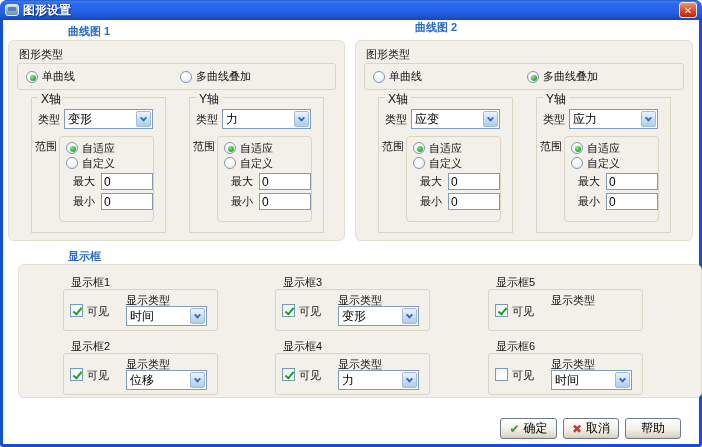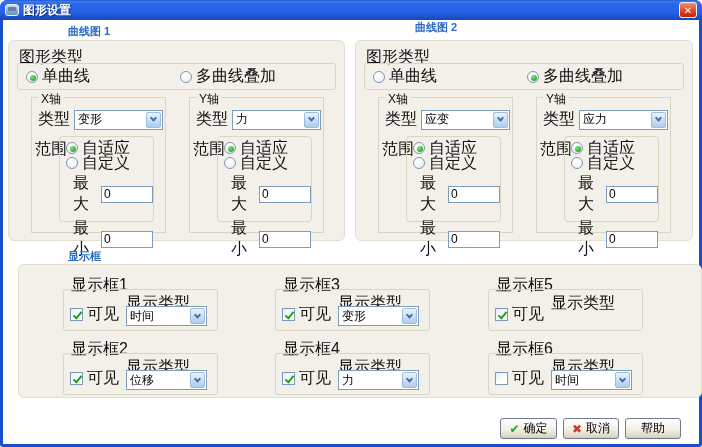--- a/index.html
+++ b/index.html
@@ -15,21 +15,21 @@
   .win-title{color:#fff;font-size:12px;font-weight:bold;text-shadow:1px 1px 1px #10307A;flex:1;}
   .close-btn{width:18px;height:16px;border-radius:3px;border:1px solid #F2F2F2;
     background:linear-gradient(180deg,#F1917A 0%,#E35B39 40%,#CC3312 80%,#B22A0E 100%);
     color:#fff;font-size:10px;font-weight:bold;display:flex;align-items:center;justify-content:center;cursor:pointer;}
   .client{position:absolute;top:20px;left:3px;right:3px;bottom:3px;background:#FFFFFF;}
   .sec-header{position:absolute;font-size:11px;font-weight:bold;color:#2B6BC5;padding-left:40px;}
   .big-box{position:absolute;background:#F2F0E9;border:1px solid #E2DFD2;border-radius:6px;}
   .h1{left:25px;top:4px;} .c1{left:5px;top:20px;width:337px;height:201px;}
   .h2{left:372px;top:0;} .c2{left:352px;top:20px;width:338px;height:201px;}
   .h3{left:25px;top:229px;} .c3{left:15px;top:244px;width:684px;height:134px;}
-  .lbl{font-size:16px;color:#111;}
+  .lbl{font-size:11px;color:#111;}
   .graph-type-lbl{position:absolute;left:10px;top:6px;}
   .radio-row{position:absolute;left:8px;top:22px;right:8px;height:27px;border:1px solid #D8D5C2;border-radius:3px;display:flex;align-items:center;}
   .radio-item{display:flex;align-items:center;gap:4px;cursor:pointer;}
   .radio-row .radio-item.first{margin-left:8px;}
   .radio-row .radio-item.second{position:absolute;left:162px;}
   .radio{width:12px;height:12px;border-radius:50%;border:1px solid #8296AC;background:radial-gradient(circle at 35% 30%,#FFFFFF 0%,#F2F5F8 60%,#D9E2EA 100%);position:relative;flex:0 0 auto;}
   .radio.checked::after{content:"";position:absolute;left:3px;top:3px;width:6px;height:6px;border-radius:50%;
     background:radial-gradient(circle at 35% 30%,#8EE08E 0%,#3FBB3F 50%,#1E9E1E 100%);}
   .axis-group{position:absolute;top:56px;width:135px;height:136px;border:1px solid #D8D5C2;border-radius:0;}
   .axis-group.x{left:22px;} .axis-group.y{left:180px;}
@@ -44,21 +44,21 @@
   .range-lbl{position:absolute;left:3px;top:41px;}
   .range-box{position:absolute;left:27px;top:38px;width:95px;height:86px;border:1px solid #D8D5C2;border-radius:4px;padding:3px 0 0 0;}
   .range-box .radio-item{margin:1px 0 1px 6px;height:14px;}
   .minmax-row{display:flex;align-items:center;margin:3px 4px 0 13px;gap:3px;}
   .minmax-row .lbl{width:25px;flex:0 0 auto;}
   .txt{width:52px;height:17px;border:1px solid #7F9DB9;font-size:12px;padding:0 2px;background:#fff;}
   .dcol{position:absolute;top:10px;width:156px;}
   .dcol1{left:44px;} .dcol2{left:256px;} .dcol3{left:469px;}
   .d-unit-label{margin-left:8px;height:12px;margin-bottom:2px;}
   .d-unit-box{position:relative;width:155px;height:42px;border:1px solid #D8D5C2;border-radius:3px;margin-bottom:8px;}
-  .chk-item{position:absolute;left:6px;top:14px;display:flex;align-items:center;gap:4px;cursor:pointer;}
+  .chk-item{position:absolute;left:6px;top:14px;display:flex;gap:4px;cursor:pointer;}
   .checkbox{width:13px;height:13px;border:1px solid #7C98B5;background:linear-gradient(135deg,#E6EEF5 0%,#FFFFFF 60%);position:relative;flex:0 0 auto;}
   .checkbox.checked::after{content:"";position:absolute;left:2px;top:3px;width:7px;height:3px;
     border-left:2px solid #21A121;border-bottom:2px solid #21A121;transform:rotate(-50deg);}
   .d-type-lbl{position:absolute;left:62px;top:3px;}
   .d-combo{position:absolute;left:62px;top:16px;width:81px;}
   .btn{position:absolute;top:398px;height:21px;border:1px solid #6E7B8B;border-radius:3px;
     background:linear-gradient(180deg,#FFFFFF 0%,#F2F0E6 55%,#DDD6C4 92%,#D0C8B5 100%);
     display:flex;align-items:center;justify-content:center;gap:4px;font-size:12px;color:#000;cursor:pointer;}
   .btn-ok{left:497px;width:57px;} .btn-cancel{left:560px;width:56px;} .btn-help{left:622px;width:56px;}
   .icon-check{color:#2DA12D;font-size:12px;font-weight:bold;}

